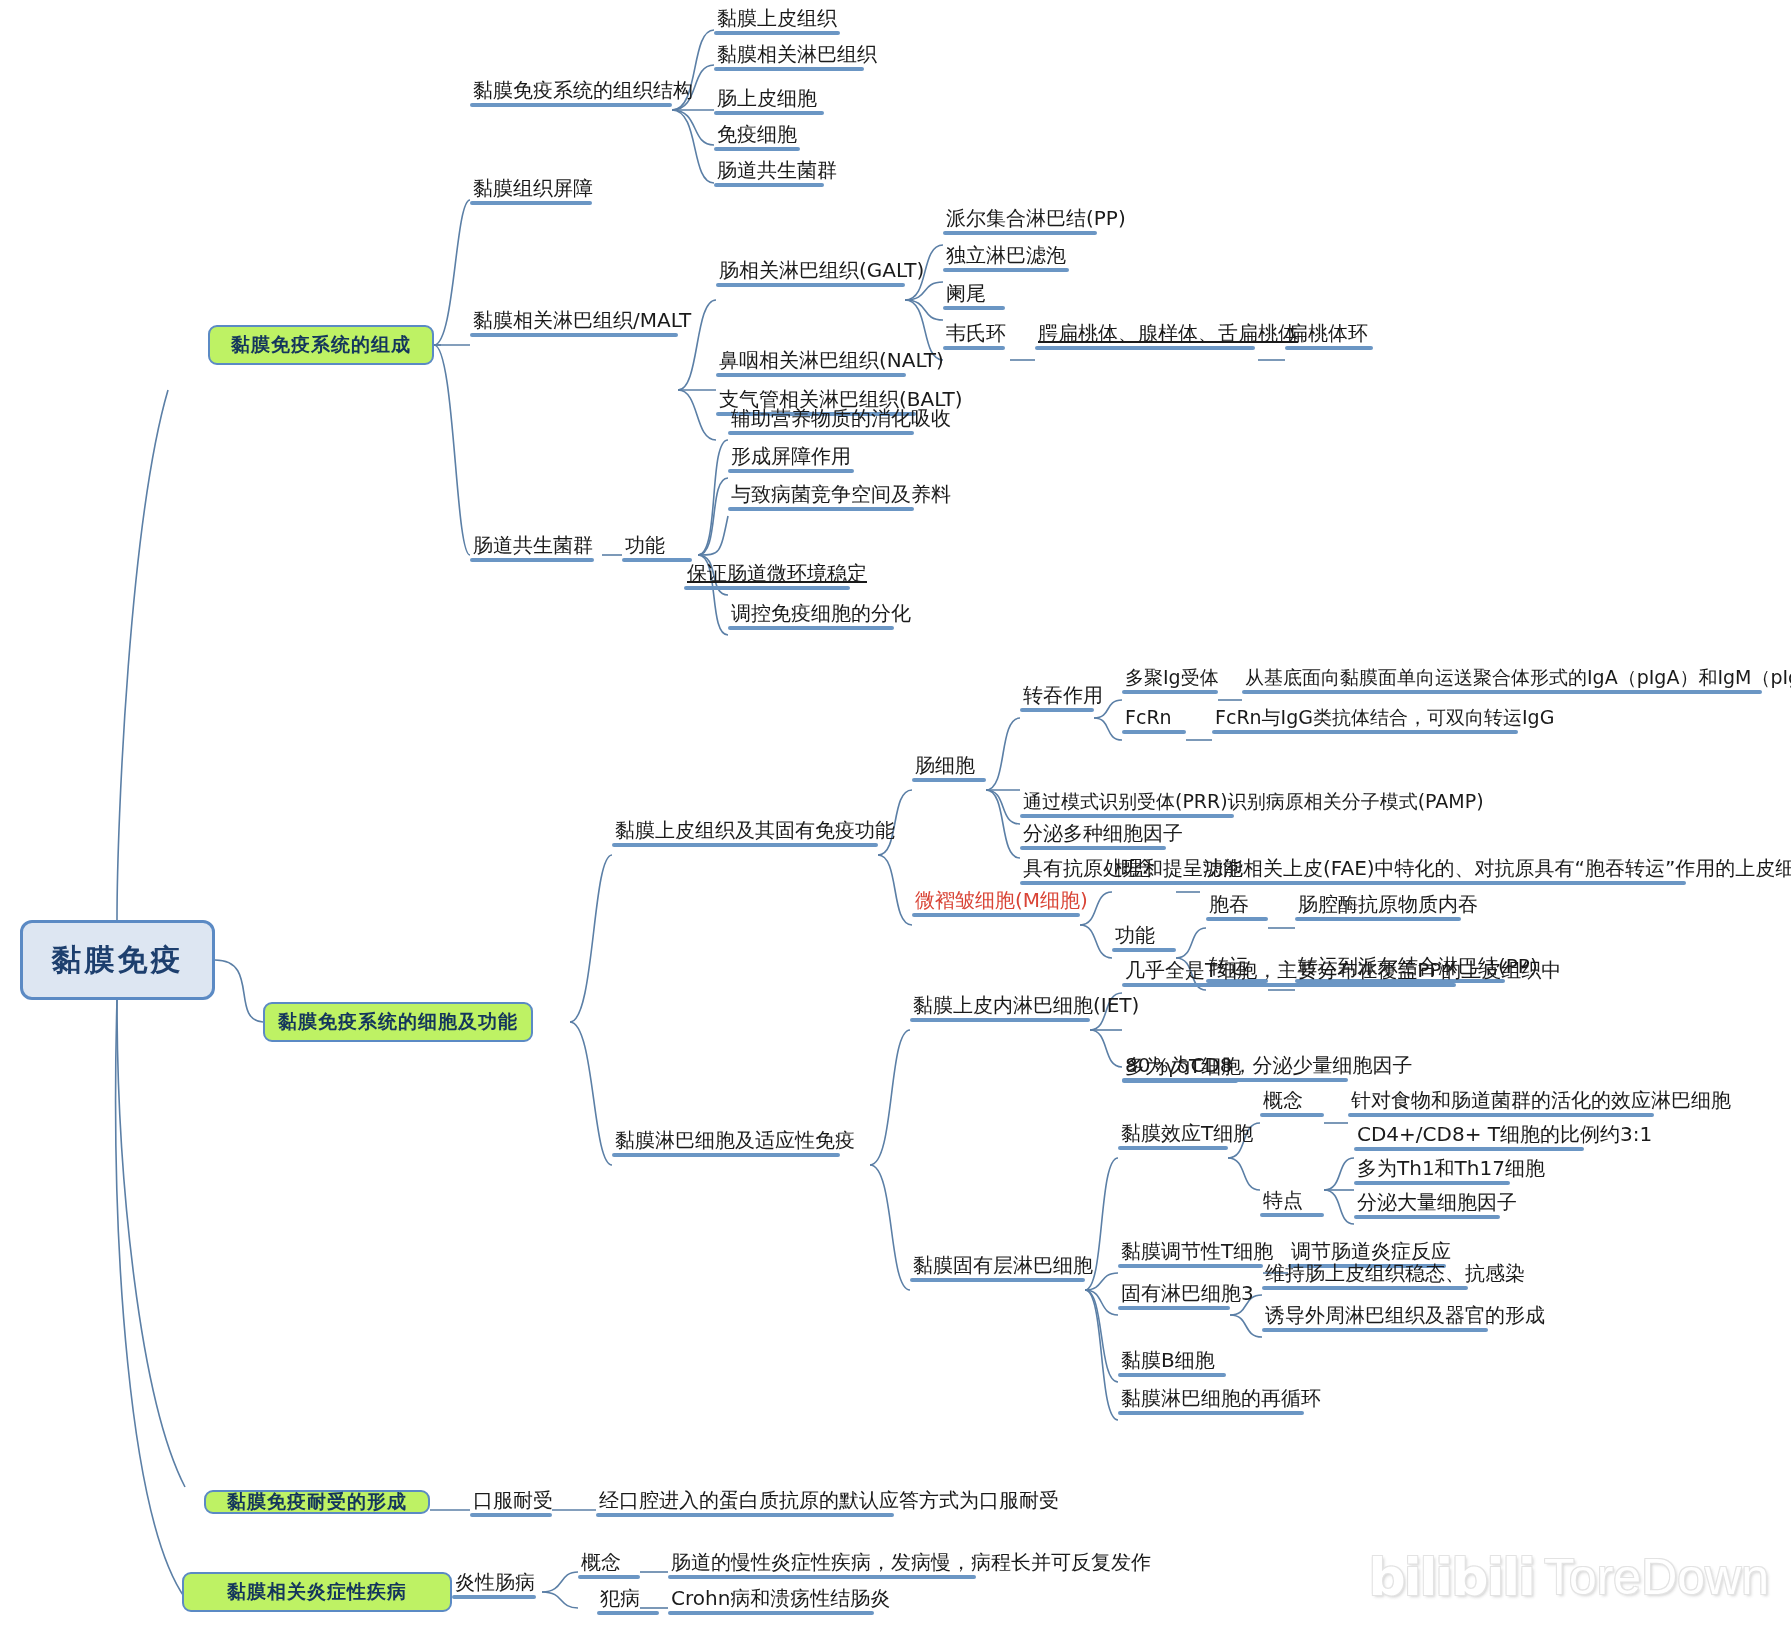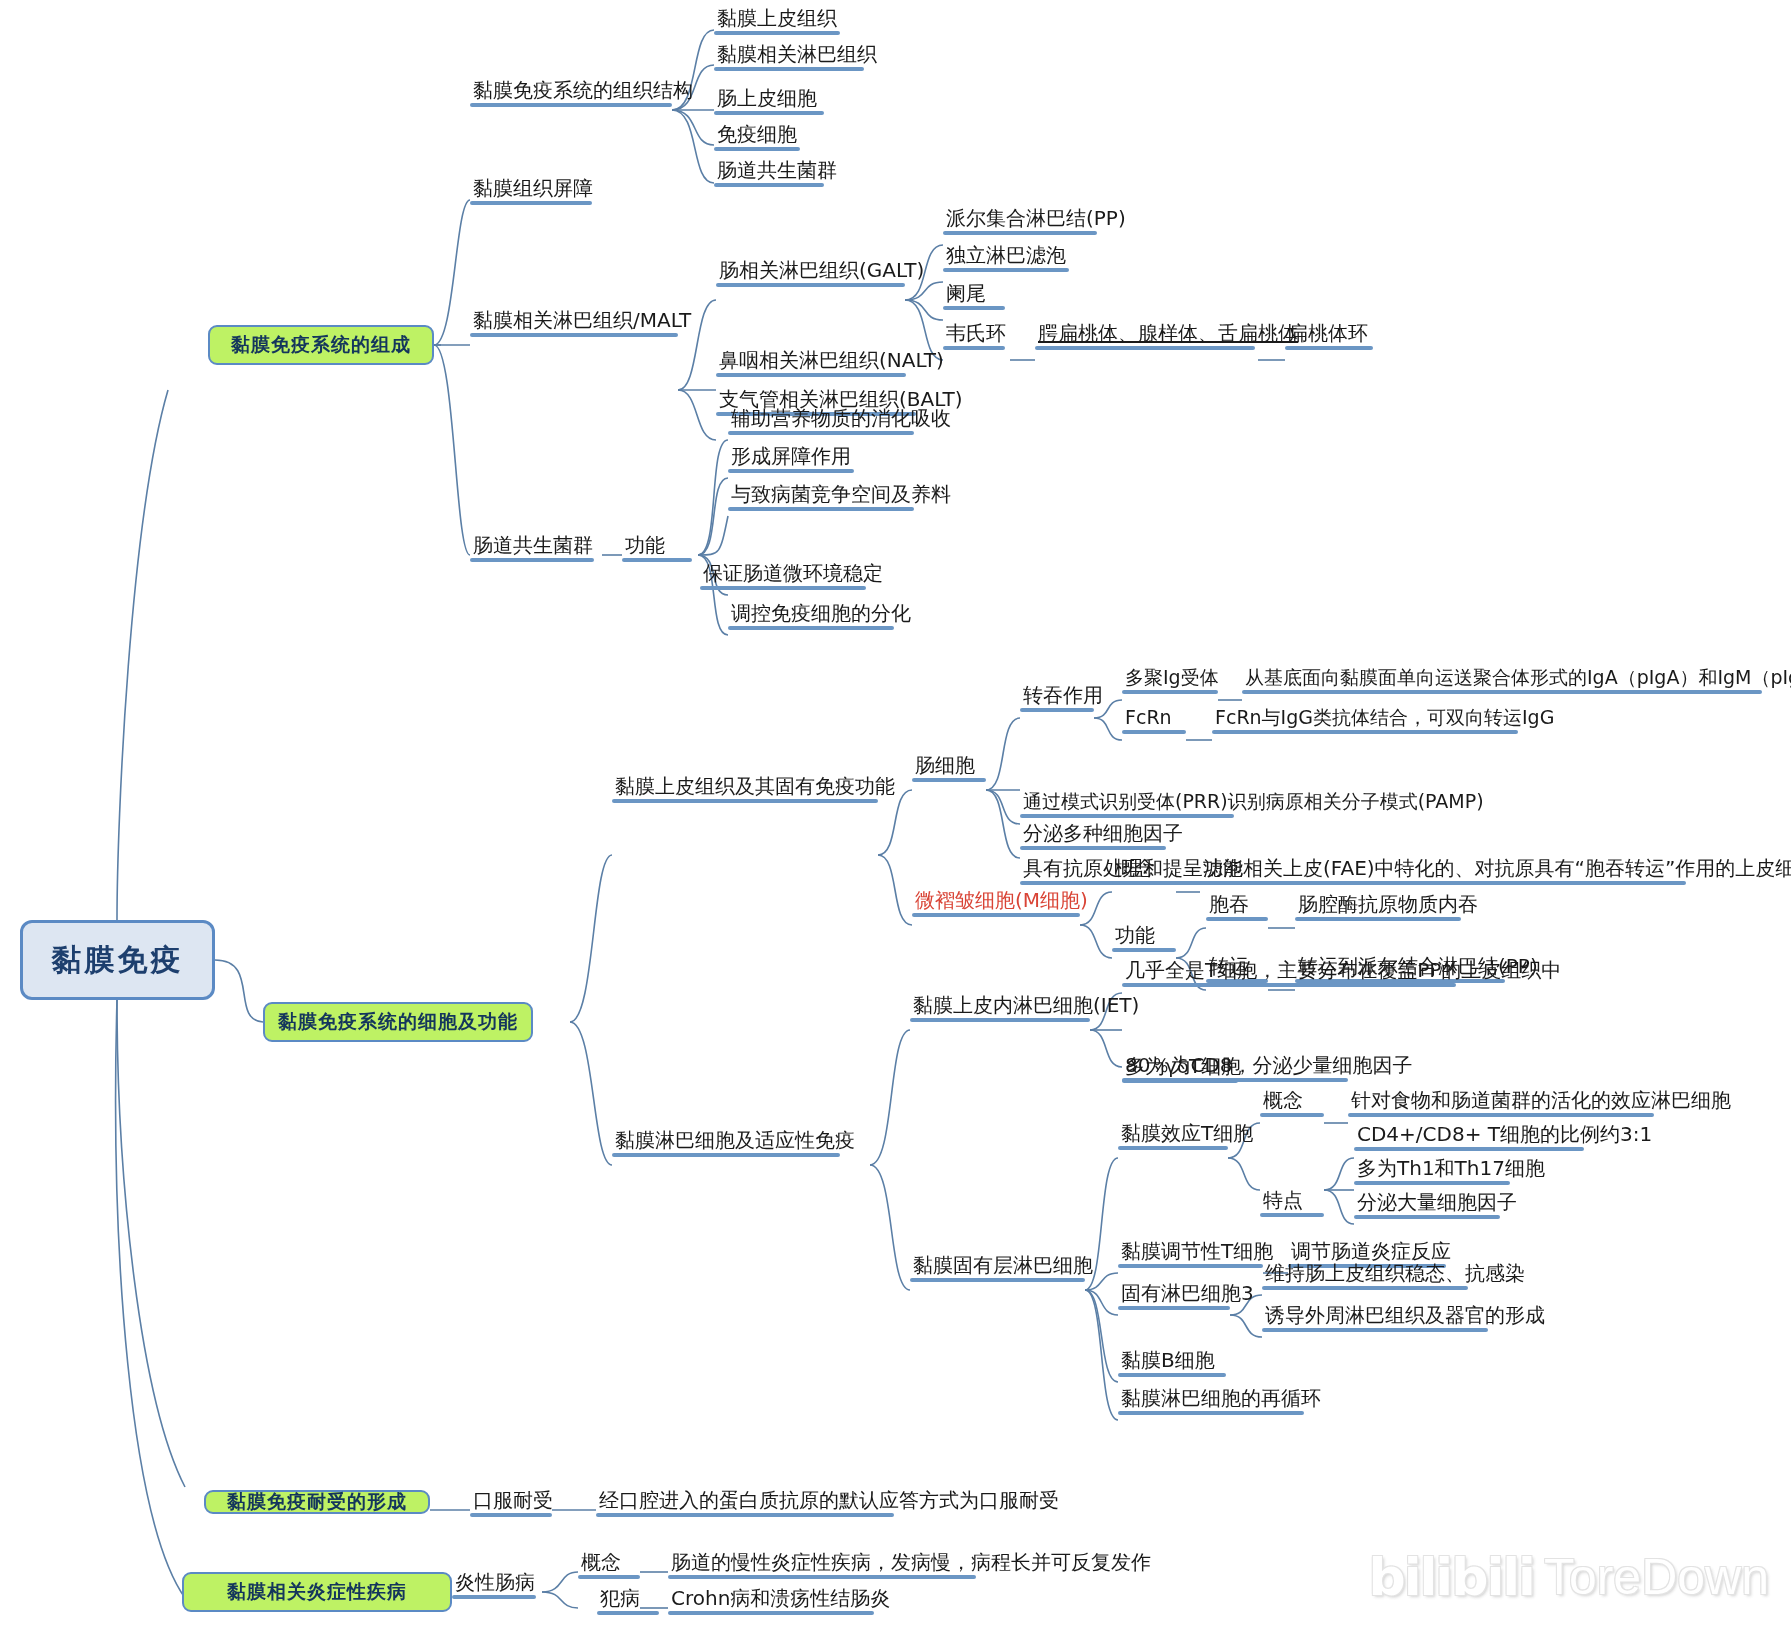--- a/index.html
+++ b/index.html
@@ -306,30 +306,30 @@
     <span class="bar" style="width:186px;"></span>
   </div>
   <div class="node s20" style="left:728px;top:446px;">
     <span class="txt">形成屏障作用</span>
     <span class="bar" style="width:126px;"></span>
   </div>
   <div class="node s20" style="left:728px;top:484px;">
     <span class="txt">与致病菌竞争空间及养料</span>
     <span class="bar" style="width:186px;"></span>
   </div>
-  <div class="node s20" style="left:700px;top:563px;">
+  <div class="node s20" style="left:684px;top:563px;text-decoration:underline;">
     <span class="txt">保证肠道微环境稳定</span>
     <span class="bar" style="width:166px;"></span>
   </div>
   <div class="node s20" style="left:728px;top:603px;">
     <span class="txt">调控免疫细胞的分化</span>
     <span class="bar" style="width:166px;"></span>
   </div>
 
-  <div class="node s20" style="left:612px;top:776px;">
+  <div class="node s20" style="left:612px;top:820px;">
     <span class="txt">黏膜上皮组织及其固有免疫功能</span>
     <span class="bar" style="width:266px;"></span>
   </div>
 
   <div class="node s20" style="left:912px;top:755px;">
     <span class="txt">肠细胞</span>
     <span class="bar" style="width:74px;"></span>
   </div>
 
   <div class="node s20" style="left:1020px;top:685px;">

